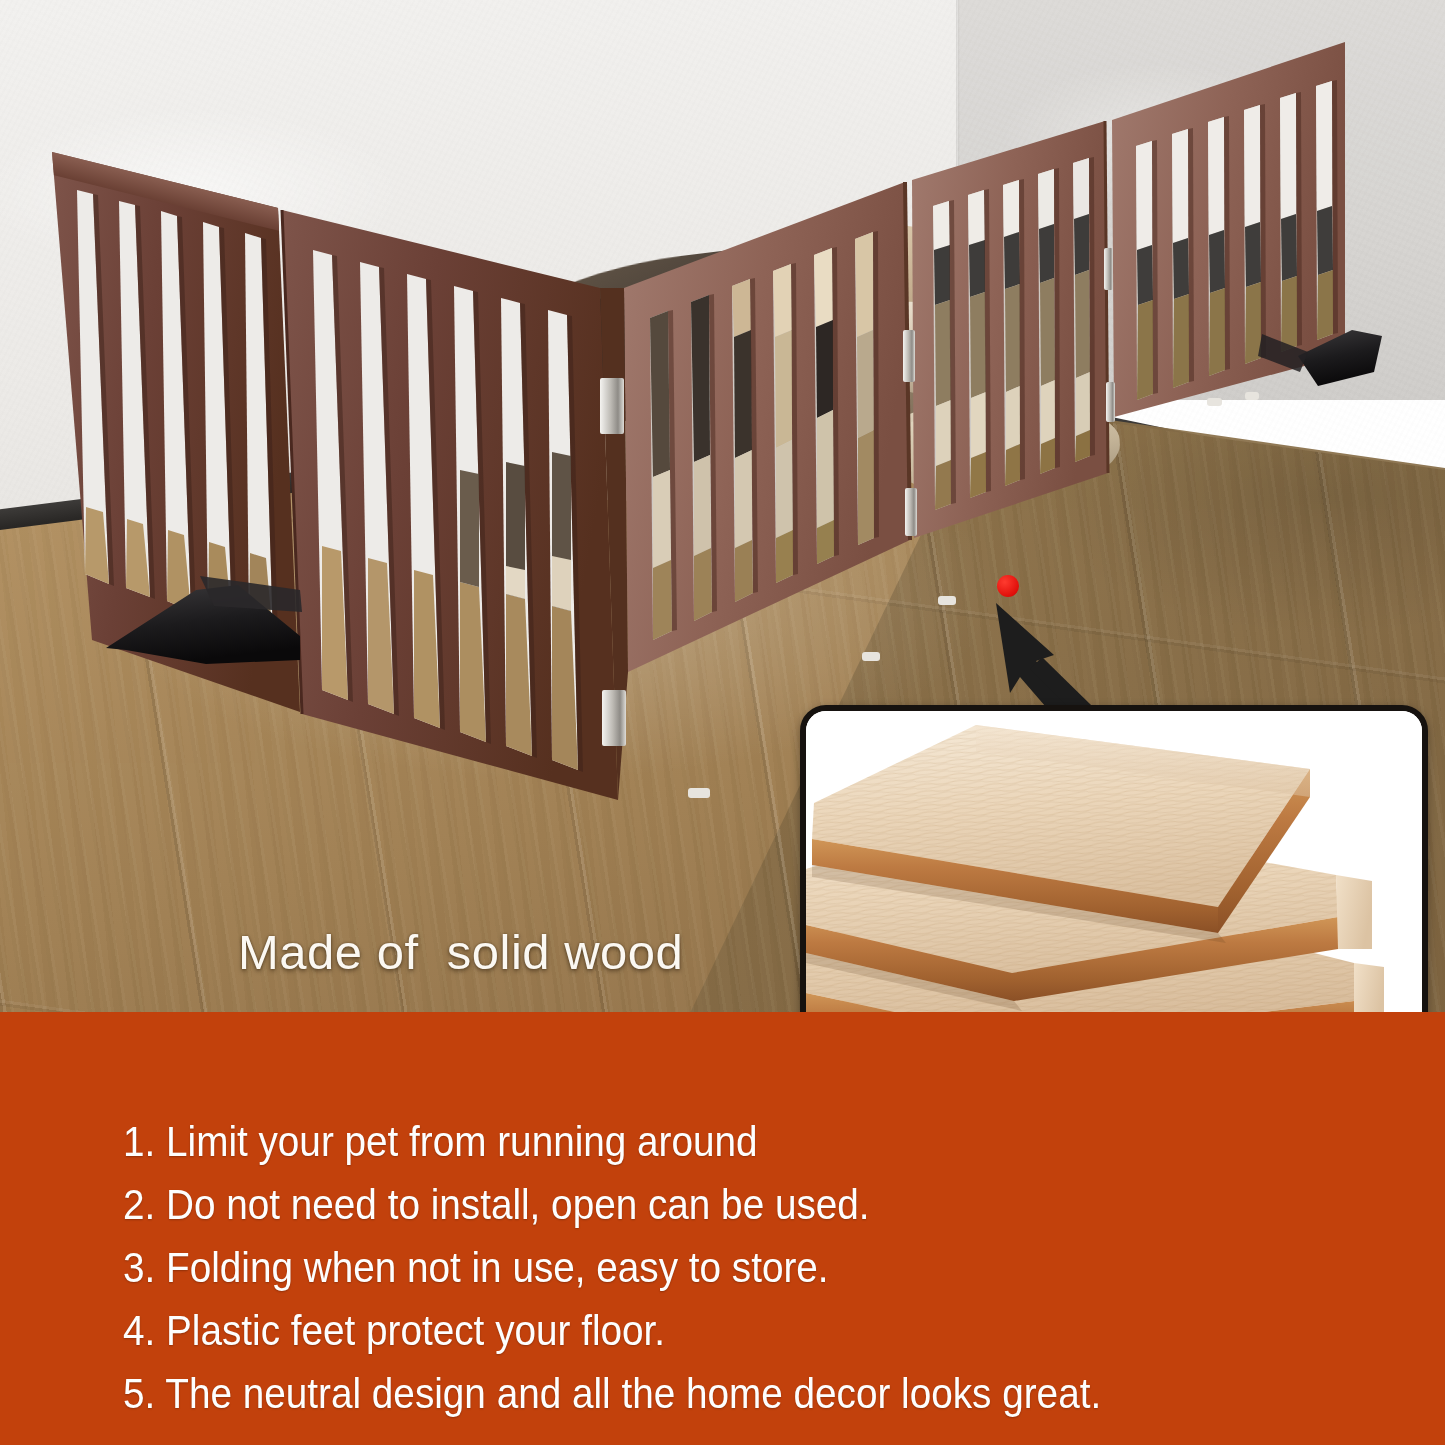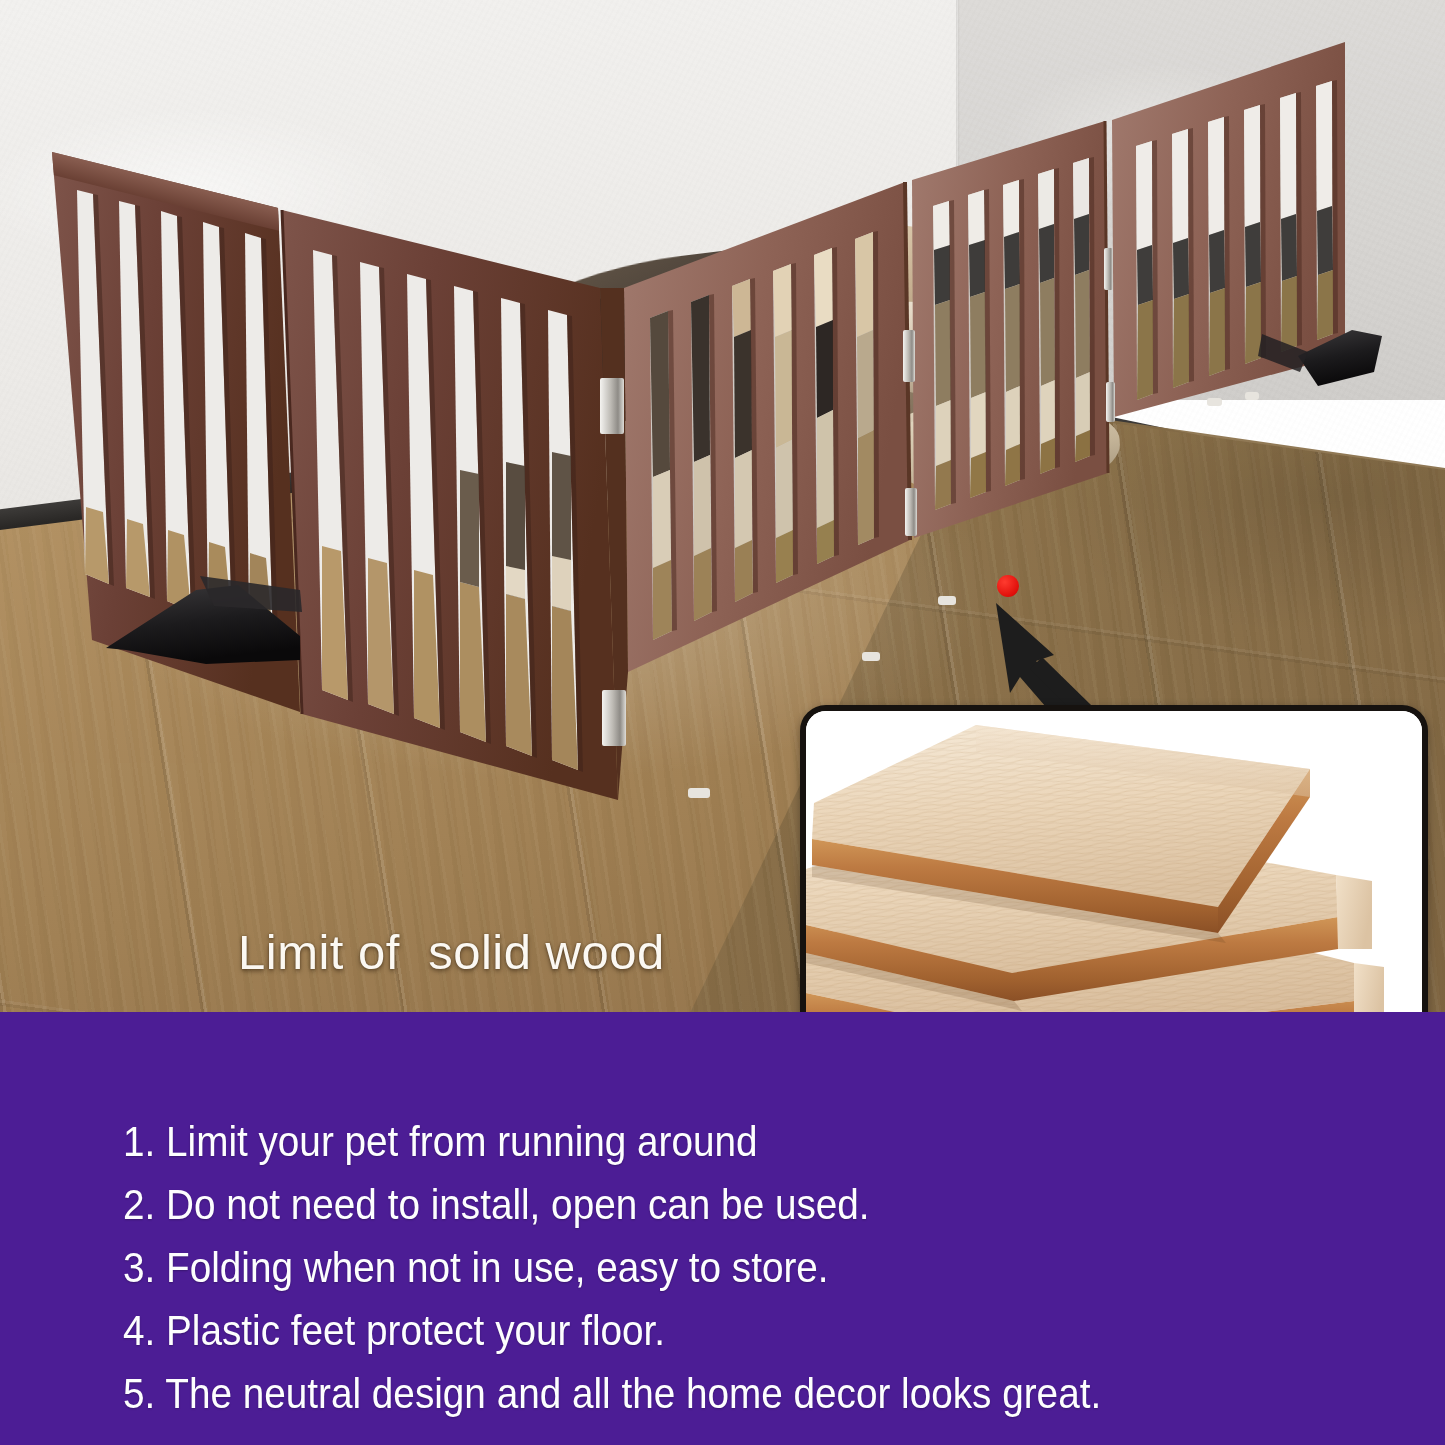--- a/index.html
+++ b/index.html
@@ -203,21 +203,21 @@
   .caption{
     position:absolute;left:238px;top:924px;
     font-size:49px;color:#fbf8f2;letter-spacing:.5px;
     white-space:pre;
     text-shadow:0 2px 4px rgba(40,25,10,.55), 0 0 2px rgba(60,40,20,.45);
   }
 
   
   #teal{
     position:absolute;left:0;top:1012px;width:1445px;height:433px;
-    background:#4c1d95;
+    background:#c2410c;
   }
   .bullet{
     position:absolute;left:123px;
     color:#fdfefe;
     font-size:43px;
     font-family:"Liberation Sans",sans-serif;
     font-stretch:condensed;
     transform:scaleX(.90);
     transform-origin:left center;
     white-space:nowrap;
@@ -629,21 +629,21 @@
         </g>
 
         <g opacity=".18">
           <polygon points="6,154 412,222 420,232 6,166" fill="#5a3a1c"></polygon>
           <polygon points="0,242 208,290 216,300 0,252" fill="#5a3a1c"></polygon>
           <polygon points="0,308 228,356 234,366 0,318" fill="#5a3a1c"></polygon>
         </g>
       </svg>
     </div>
 
-    <div class="caption">Limit of  solid wood</div>
+    <div class="caption">Made of  solid wood</div>
   </div>
 
   <div id="teal">
     <div class="bullet b1">1. Limit your pet from running around</div>
     <div class="bullet b2">2. Do not need to install, open can be used.</div>
     <div class="bullet b3">3. Folding when not in use, easy to store.</div>
     <div class="bullet b4">4. Plastic feet protect your floor.</div>
     <div class="bullet b5">5. The neutral design and all the home decor looks great.</div>
   </div>
 

